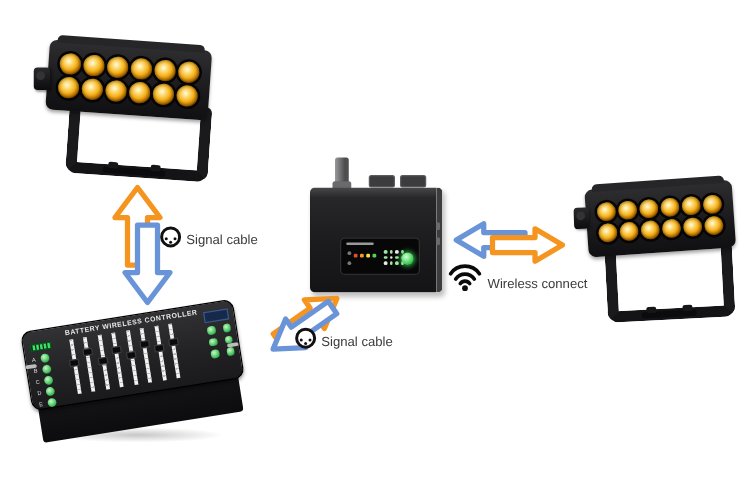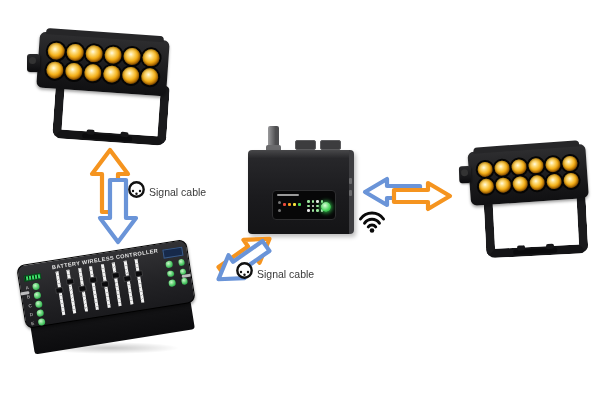--- a/index.html
+++ b/index.html
@@ -299,14 +299,15 @@
     <circle cx="9.5" cy="13.8" r="1.2" fill="#111"></circle>
   </svg>
   <div class="conn-label" style="left:257px; top:268px;">Signal cable</div>
 
   <svg class="wifi-icon" style="left:357px; top:208px;" width="30" height="26" viewBox="0 0 30 26">
     <path d="M3.5 11 A14 14 0 0 1 26.5 11" fill="none" stroke="#0a0a0a" stroke-width="3" stroke-linecap="round"></path>
     <path d="M7.6 15.2 A9 9 0 0 1 22.4 15.2" fill="none" stroke="#0a0a0a" stroke-width="3" stroke-linecap="round"></path>
     <path d="M11.3 18.8 A4.6 4.6 0 0 1 18.7 18.8" fill="none" stroke="#0a0a0a" stroke-width="3" stroke-linecap="round"></path>
     <circle cx="15" cy="22.5" r="2.3" fill="#0a0a0a"></circle>
   </svg>
+  <div class="conn-label" style="left:390px; top:221px;">Wireless connect</div>
 
 </div>
 
 </body></html>

